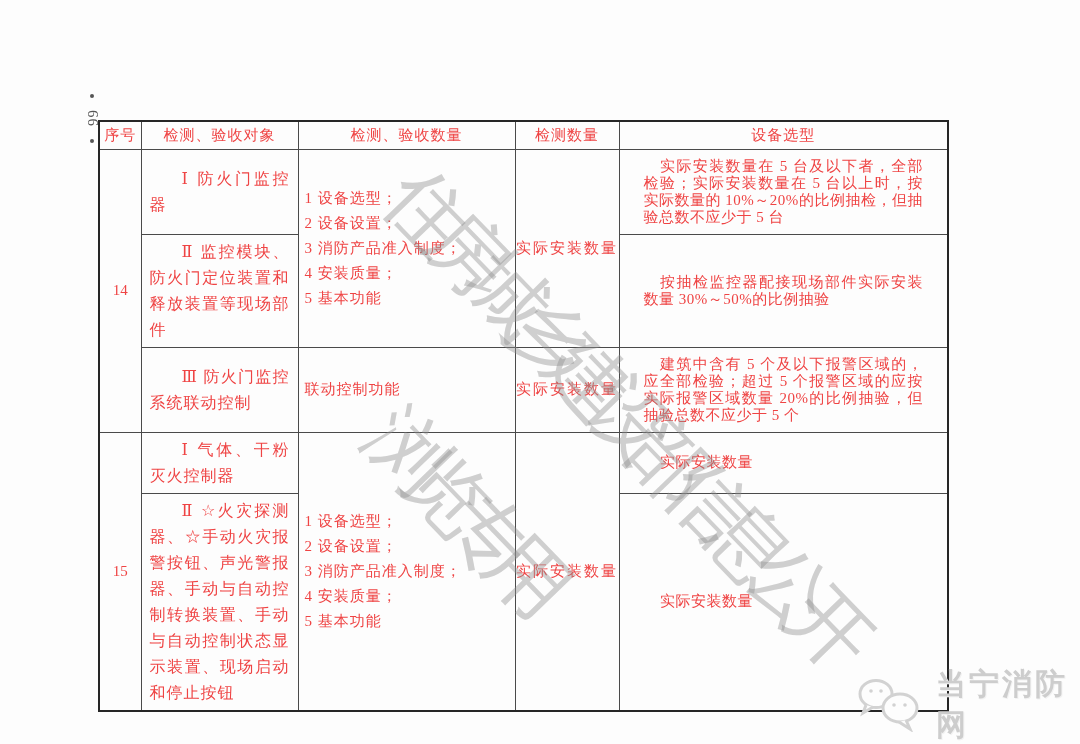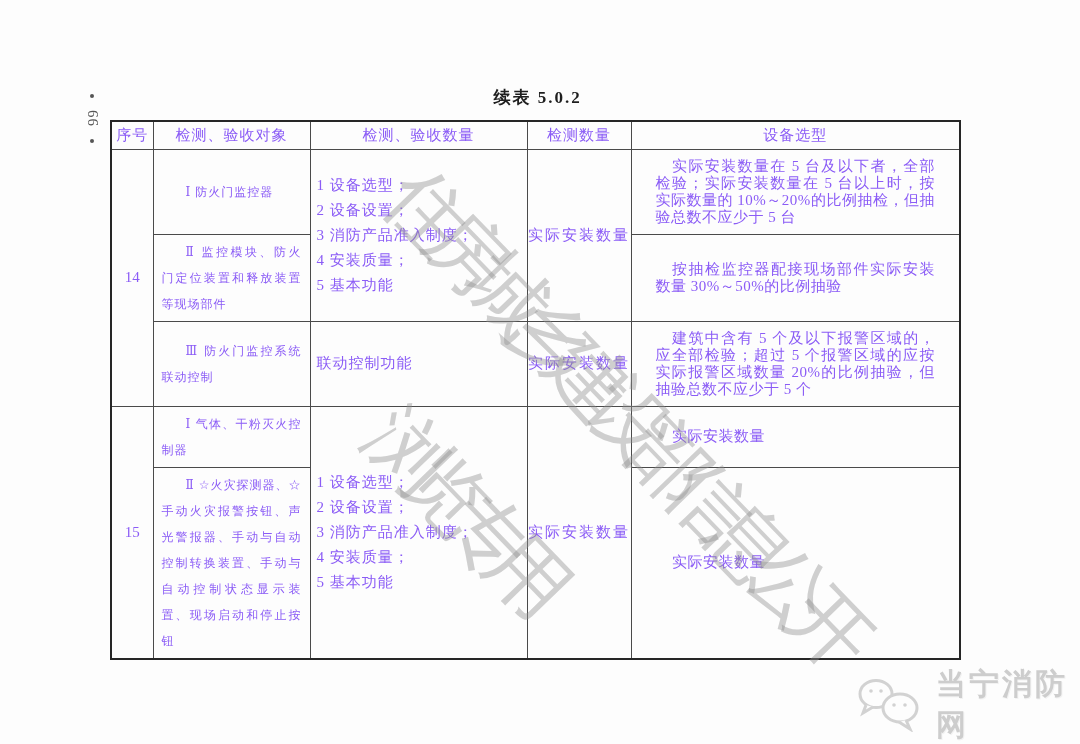--- a/index.html
+++ b/index.html
@@ -30,40 +30,40 @@
 
   
   .table-title {
     position:absolute; left:113px; top:86px; width:849px;
     text-align:center; font-weight:bold; font-size:17px;
     letter-spacing:2px; color:#1e1e1e;
   }
 
   
   table.spec {
-    position:absolute; left:110px; top:120px;
+    position:absolute; left:98px; top:120px;
     width:849px;
     border-collapse:collapse;
     table-layout:fixed;
     font-size:15px;
-    color:#8b5cf6;
+    color:#ef4444;
   }
   table.spec td, table.spec th {
     border:1px solid #4a4a4a;
     vertical-align:middle;
     font-weight:normal;
     overflow:hidden;
   }
   table.spec { border:2px solid #262626; }
   table.spec th { text-align:center; font-size:15px; letter-spacing:1px; }
   td.c-no { text-align:center;margin-left:34px; }
   td.c-obj {
     text-align:justify; text-justify:inter-character;
     padding:4px 8px; text-indent:2em;
-    font-size:12px; line-height:26px; letter-spacing:1px;
+    font-size:16px; line-height:26px; letter-spacing:1px;
   }
   td.c-items {
     padding:4px 6px; white-space:pre-line;
     line-height:25px; letter-spacing:1px;
   }
   td.c-qty { text-align:center; letter-spacing:2px; }
   td.c-acc {
     text-align:justify; text-justify:inter-character;
     padding:4px 24px; text-indent:1.1em;
     line-height:17px; letter-spacing:0.5px;
@@ -100,21 +100,20 @@
 <body>
 
 <div class="page">
 
   <div class="page-num">
     <span class="dot"></span>
     <span class="num">66</span>
     <span class="dot"></span>
   </div>
 
-  <div class="table-title">续表 5.0.2</div>
 
   <table class="spec">
     <colgroup>
       <col style="width:42px">
       <col style="width:157px">
       <col style="width:217px">
       <col style="width:104px">
       <col style="width:329px">
     </colgroup>
     <tbody>

